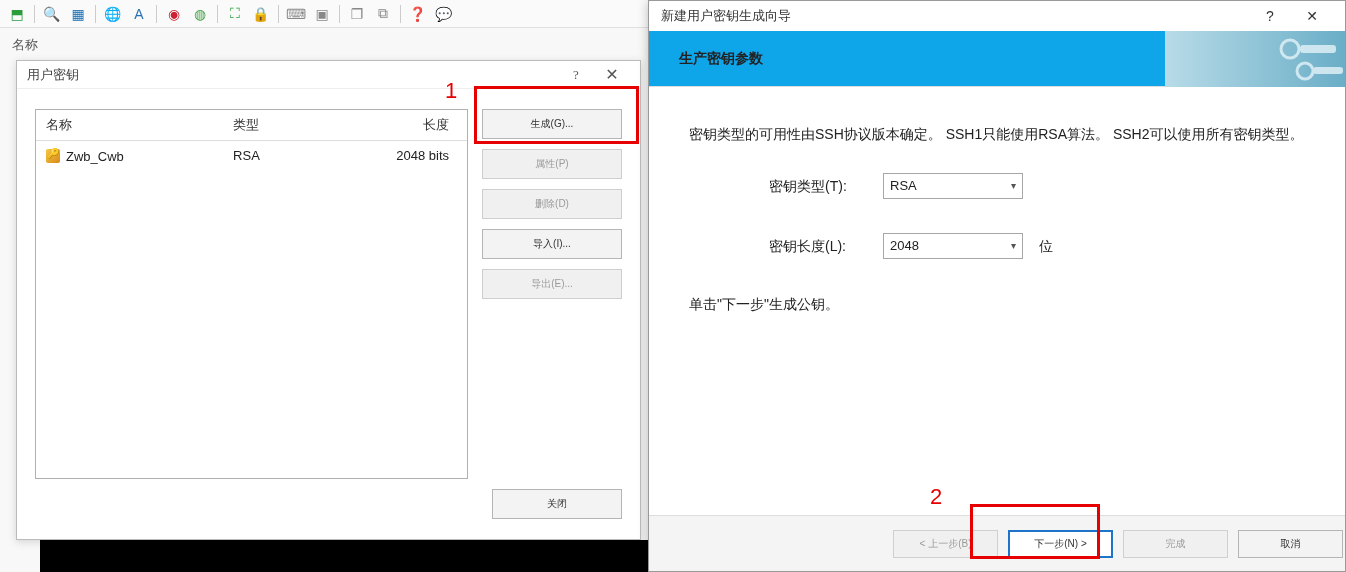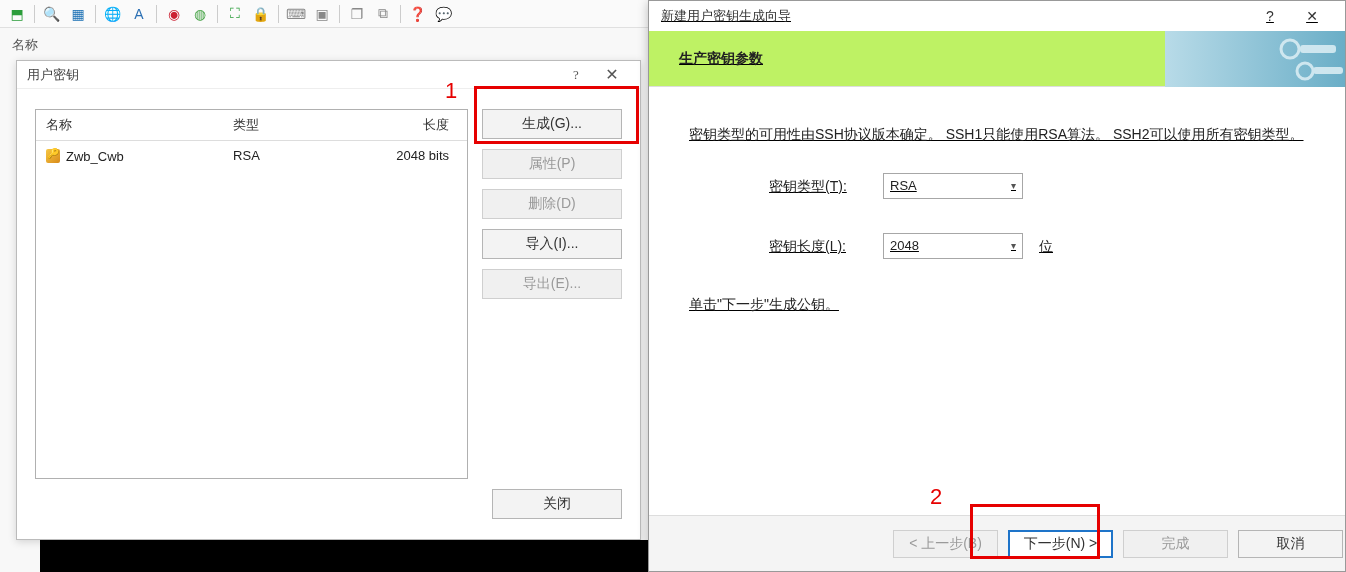--- a/index.html
+++ b/index.html
@@ -139,21 +139,21 @@
     width: 140px;
     display:flex;
     flex-direction:column;
     gap:10px;
   }
   .win-btn {
     height:30px;
     background:#f3f3f3;
     border:1px solid #b5b5b5;
     color:#333;
-    font-size:14px;
+    font-size:10px;
     cursor:pointer;
   }
   .win-btn:disabled {
     color:#9a9a9a;
     background:#f0f0f0;
     border-color:#cfcfcf;
     cursor:default;
   }
 
   .dlg-footer {
@@ -181,41 +181,40 @@
   }
 
   
   .wizard {
     position:absolute;
     left:648px; top:0;
     width:698px; height:572px;
     background:#fff;
     border:1px solid #999;
     box-shadow:0 2px 10px rgba(0,0,0,0.25);
-    text-decoration:underline;
   }
   .wiz-titlebar {
     height:30px;
     background:#fff;
     display:flex;
     align-items:center;
     padding:0 12px;
     font-size:13px;
     color:#333;
   }
   .wiz-titlebar .spacer{flex:1;}
   .wiz-titlebar .tb-btn{
     width:42px;height:28px;
     display:flex;align-items:center;justify-content:center;
     color:#333;cursor:pointer;font-size:14px;
   }
 
   .wiz-header {
     height:56px;
-    background:#bef264;
+    background:#0ea5e9;
     display:flex;
     align-items:center;
     border-bottom:1px solid #ddd;
     position:relative;
   }
   .wiz-header-title {
     padding-left:30px;
     font-size:14px;
     font-weight:700;
     color:#222;

